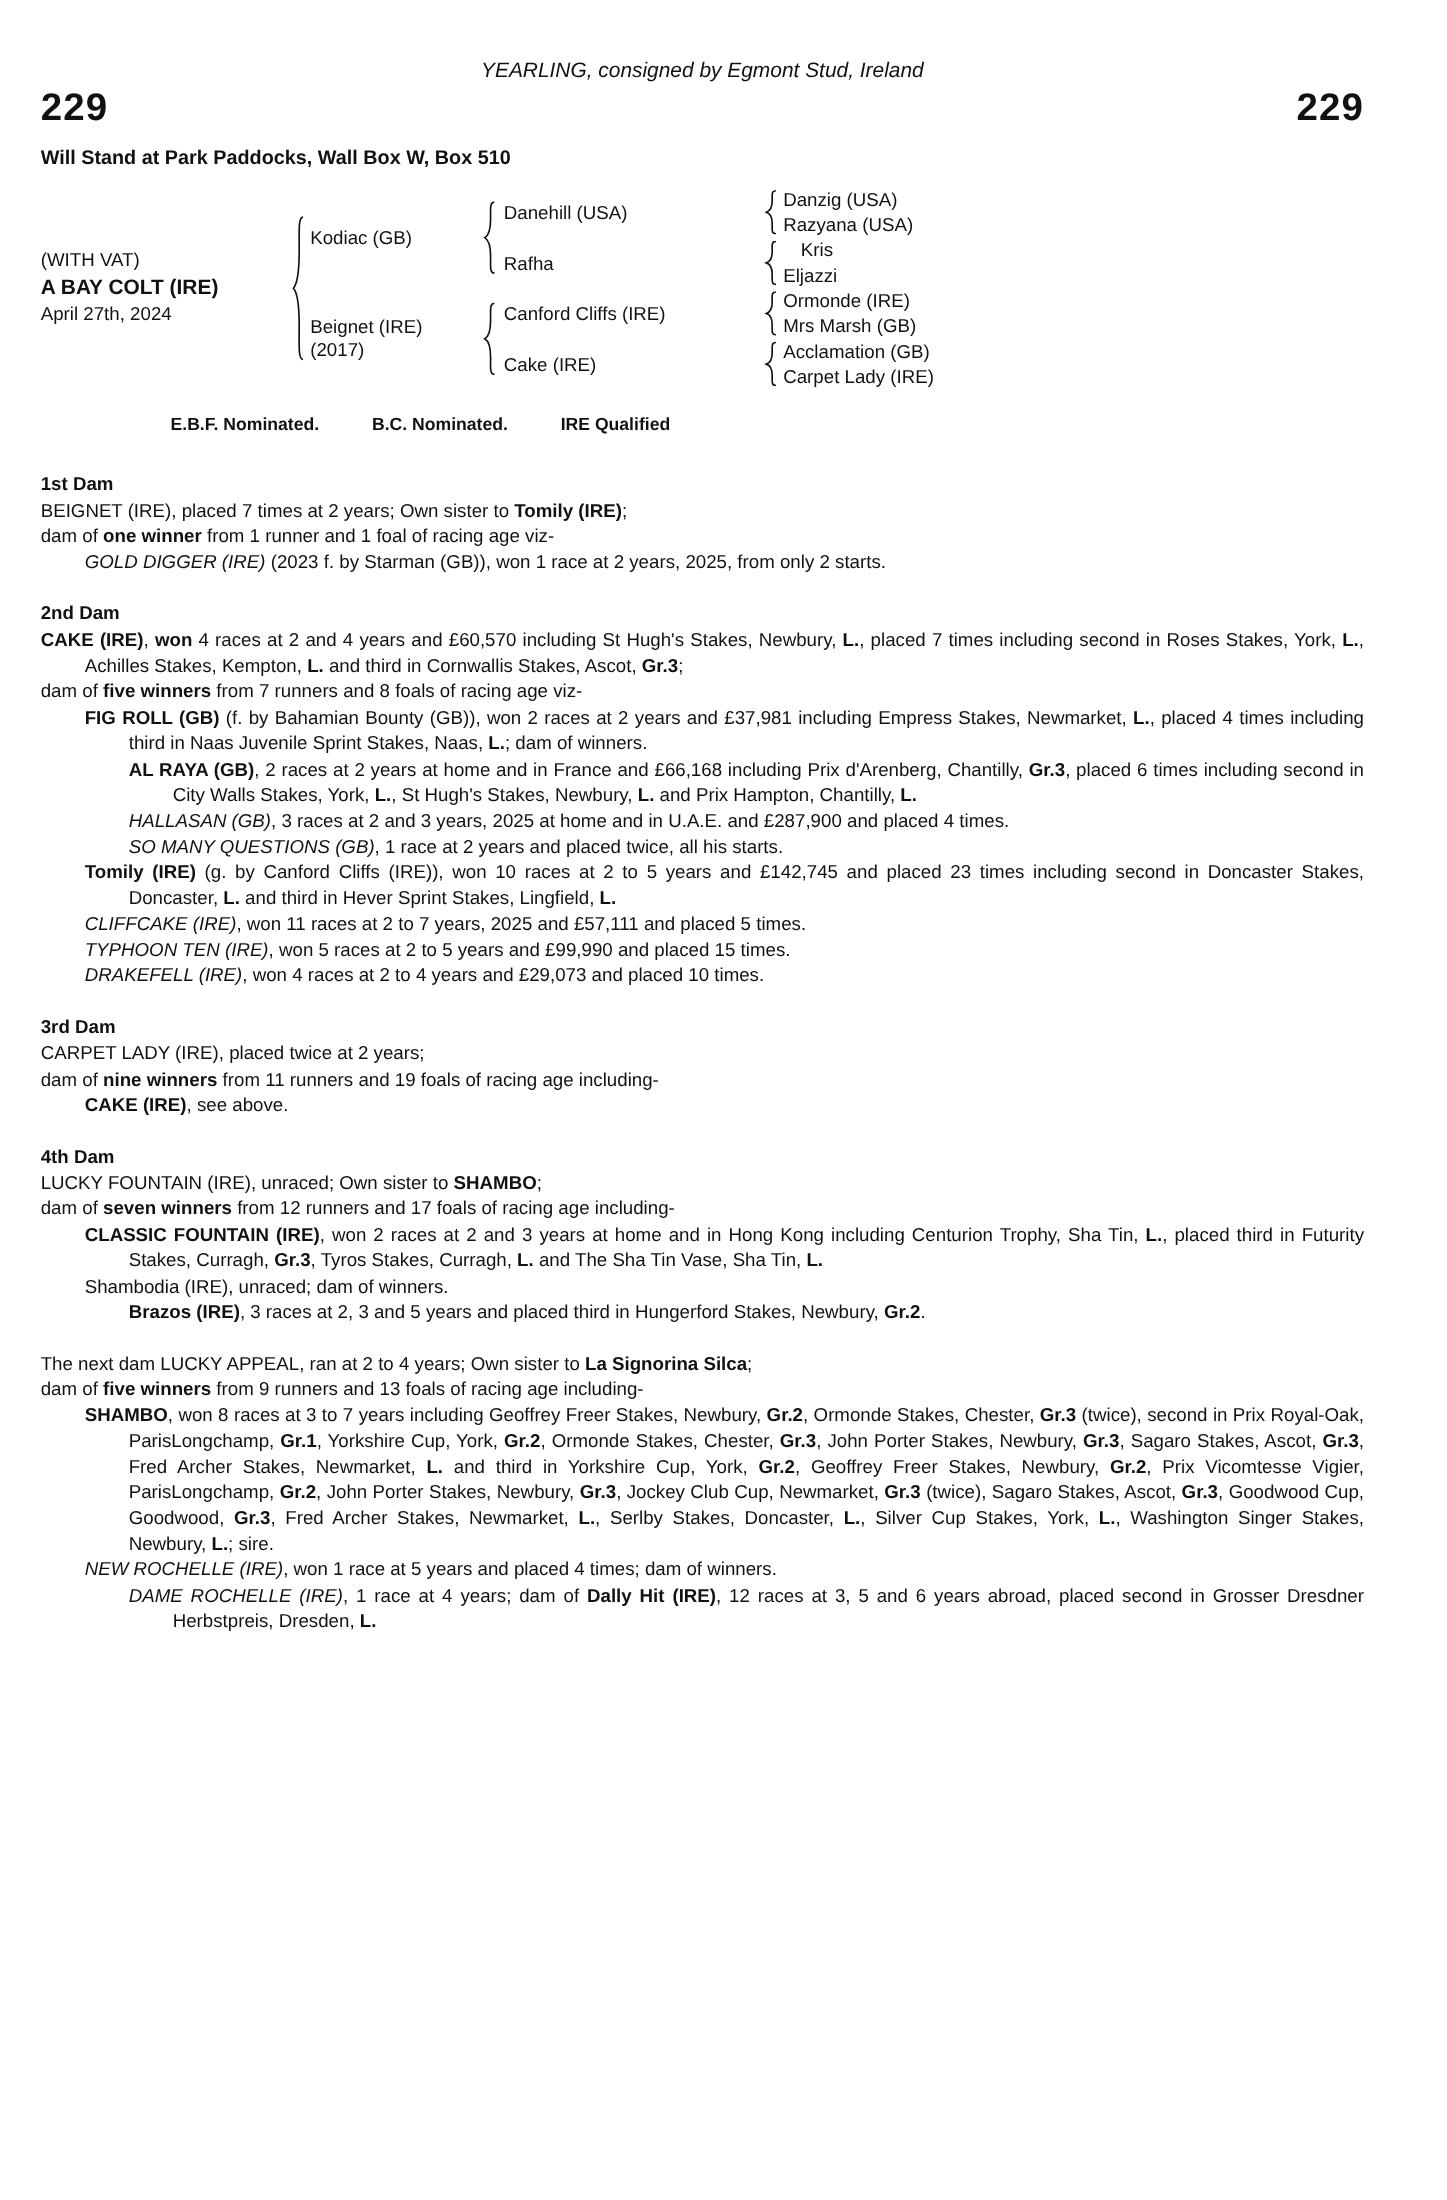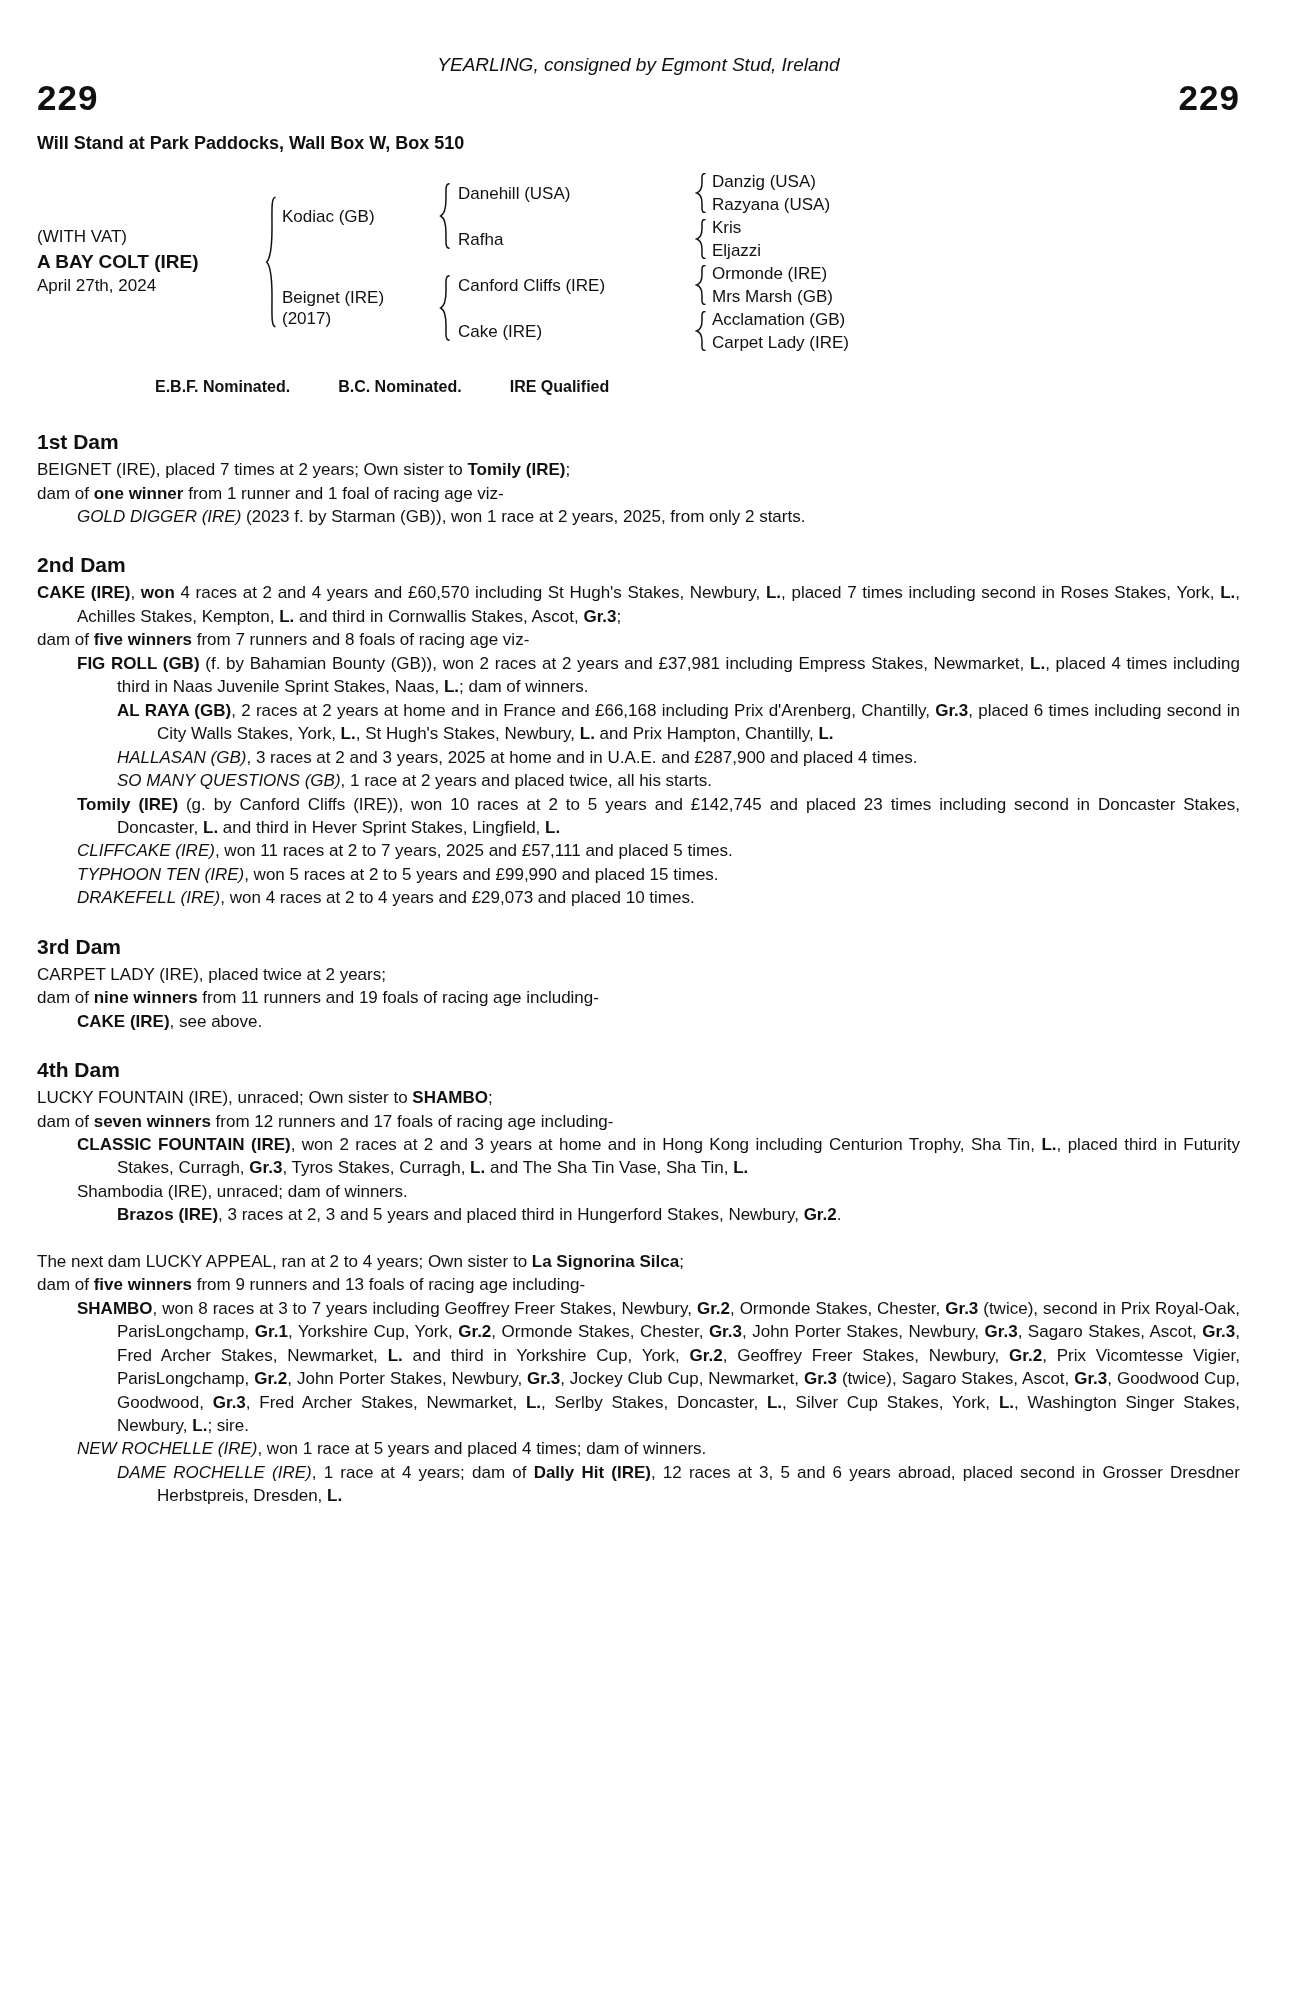--- a/index.html
+++ b/index.html
@@ -32,21 +32,21 @@
   .ped-name { line-height: 21px; }
   .brace { height: 100%; display: flex; align-items: center; justify-content: center; }
   .brace svg { width: 14px; display: block; }
   .brace.big svg { height: 132px; }
   .brace.med svg { height: 66px; }
   .brace.small svg { height: 40px; }
 
   .nominations { display: flex; gap: 48px; padding-left: 118px; margin-top: 22px; font-weight: 700; font-size: 16px; }
 
   .dam-sections { margin-top: 30px; display: flex; flex-direction: column; gap: 23px; }
-  .dam-heading { font-size: 21px; font-weight: 700; margin-bottom: 1px; }
+  .dam-heading { font-size: 17px; font-weight: 700; margin-bottom: 1px; }
   .entry { text-align: justify; }
   .indent-0 { padding-left: 40px;  text-indent: -40px; }
   .indent-1 { padding-left: 80px;  text-indent: -40px; }
   .indent-2 { padding-left: 120px; text-indent: -40px; }
   .seg-b  { font-weight: 700; }
   .seg-i  { font-style: italic; }
 </style>
 </head>
 <body>
 
@@ -114,21 +114,21 @@
         </svg>
     </div>
     <div class="brace small" style="grid-column:6;grid-row:7/9;">
       <svg viewBox="0 0 16 100" preserveAspectRatio="none" aria-hidden="true">
           <path d="M12 1 C7 1 8 10 8 24 C8 40 6 47 2 50 C6 53 8 60 8 76 C8 90 7 99 12 99" fill="none" stroke="#111" stroke-width="1.5" vector-effect="non-scaling-stroke"></path>
         </svg>
     </div>
 
     <div class="ped-name" style="grid-column:7;grid-row:1;">Danzig (USA)</div>
     <div class="ped-name" style="grid-column:7;grid-row:2;">Razyana (USA)</div>
-    <div class="ped-name" style="grid-column:7;grid-row:3;">Kris</div>
+    <div class="ped-name" style="grid-column:7;grid-row:3;margin-left:16px;">Kris</div>
     <div class="ped-name" style="grid-column:7;grid-row:4;">Eljazzi</div>
     <div class="ped-name" style="grid-column:7;grid-row:5;">Ormonde (IRE)</div>
     <div class="ped-name" style="grid-column:7;grid-row:6;">Mrs Marsh (GB)</div>
     <div class="ped-name" style="grid-column:7;grid-row:7;">Acclamation (GB)</div>
     <div class="ped-name" style="grid-column:7;grid-row:8;">Carpet Lady (IRE)</div>
 
   </div>
 
   <div class="nominations">
     <span>E.B.F. Nominated.</span>

